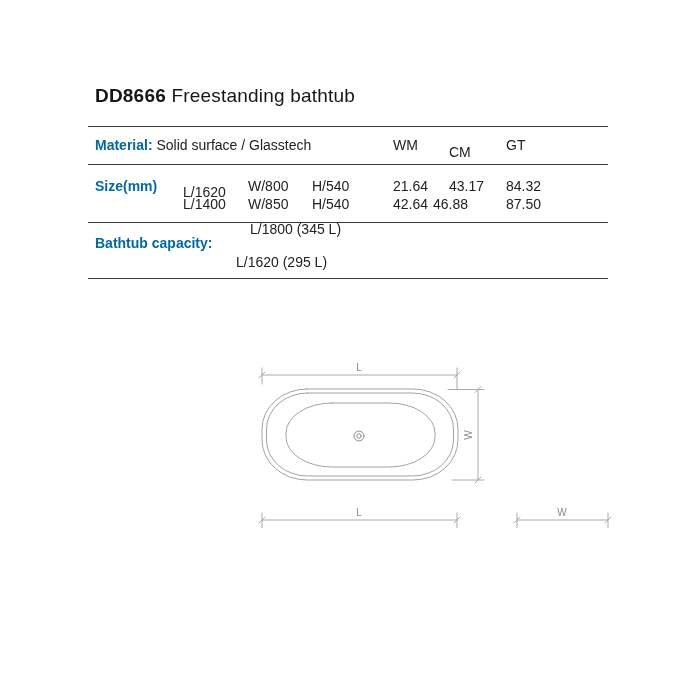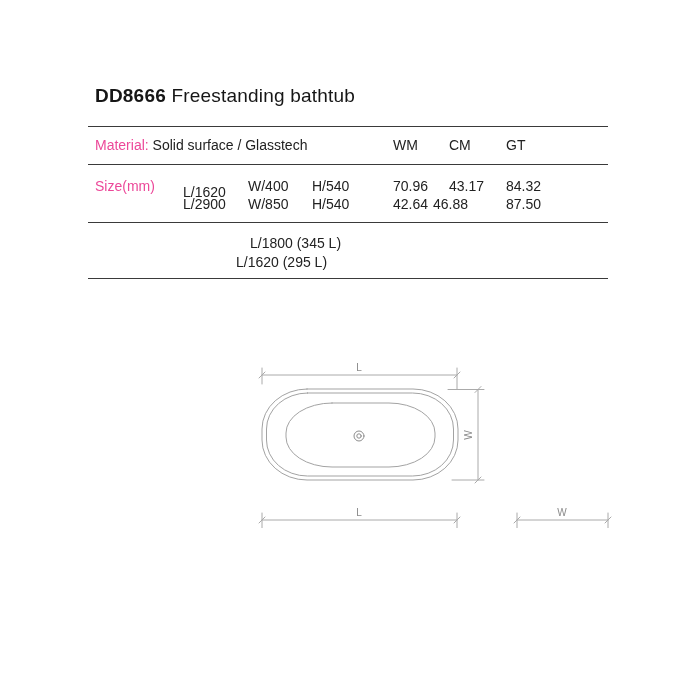--- a/index.html
+++ b/index.html
@@ -5,21 +5,21 @@
   html,body{margin:0;padding:0;background:#fff;}
   .canvas{
     position:relative;width:700px;height:528px;background:#ffffff;
     font-family:"Liberation Sans",sans-serif;color:#1d1d1d;overflow:hidden;
   }
   .abs{position:absolute;white-space:nowrap;}
   .title{font-size:19px;letter-spacing:.2px;color:#161616;}
   .title b{font-weight:700;}
   .rule{position:absolute;left:88px;width:520px;height:1.4px;background:#3a3a3a;}
   .cell{position:absolute;font-size:14px;line-height:18px;color:#222;}
-  .lbl{font-weight:400;color:#ec4899;}
+  .lbl{font-weight:700;color:#0369a1;}
   svg text{font-family:"Liberation Sans",sans-serif;}
   .dimtxt{font-size:10px;fill:#8a8a8a;}
 </style>
 </head>
 <body>
 
 <div class="canvas">
 
   <div class="abs title" style="left:95px;top:85px;">
     <b>DD8666</b>
@@ -31,40 +31,41 @@
   <div class="rule" style="top:164px;"></div>
   <div class="rule" style="top:222px;"></div>
   <div class="rule" style="top:278px;"></div>
 
   <div class="cell" style="left:95px;top:136px;">
     <span class="lbl">Material:</span>
     <span> </span>
     <span>Solid surface / Glasstech</span>
   </div>
   <div class="cell" style="left:393px;top:136px;">WM</div>
-  <div class="cell" style="left:449px;top:136px;">CM</div>
+  <div class="cell" style="left:449px;top:143px;">CM</div>
   <div class="cell" style="left:506px;top:136px;">GT</div>
 
   <div class="cell lbl" style="left:95px;top:177px;">Size(mm)</div>
 
   <div class="cell" style="left:183px;top:183px;">L/1620</div>
-  <div class="cell" style="left:248px;top:177px;">W/400</div>
+  <div class="cell" style="left:248px;top:177px;">W/800</div>
   <div class="cell" style="left:312px;top:177px;">H/540</div>
-  <div class="cell" style="left:393px;top:177px;">70.96</div>
+  <div class="cell" style="left:393px;top:177px;">21.64</div>
   <div class="cell" style="left:449px;top:177px;">43.17</div>
   <div class="cell" style="left:506px;top:177px;">84.32</div>
 
-  <div class="cell" style="left:183px;top:195px;">L/2900</div>
+  <div class="cell" style="left:183px;top:195px;">L/1400</div>
   <div class="cell" style="left:248px;top:195px;text-align:right;">W/850</div>
   <div class="cell" style="left:312px;top:195px;">H/540</div>
   <div class="cell" style="left:393px;top:195px;">42.64</div>
   <div class="cell" style="left:433px;top:195px;">46.88</div>
   <div class="cell" style="left:506px;top:195px;">87.50</div>
 
-  <div class="cell" style="left:250px;top:234px;">L/1800 (345 L)</div>
+  <div class="cell lbl" style="left:95px;top:234px;">Bathtub capacity:</div>
+  <div class="cell" style="left:250px;top:220px;">L/1800 (345 L)</div>
   <div class="cell" style="left:236px;top:253px;">L/1620 (295 L)</div>
 
   <svg class="abs" style="left:0;top:0;" width="700" height="700" viewBox="0 0 700 700" fill="none" stroke-linecap="round">
 
     <g stroke="#a3a3a3" stroke-width="1">
 
       <rect x="262" y="389" width="196" height="91" rx="45" ry="40"></rect>
       <rect x="266.5" y="393" width="187" height="83" rx="41" ry="36"></rect>
 
       <rect x="286" y="403" width="149" height="64" rx="46" ry="30"></rect>

